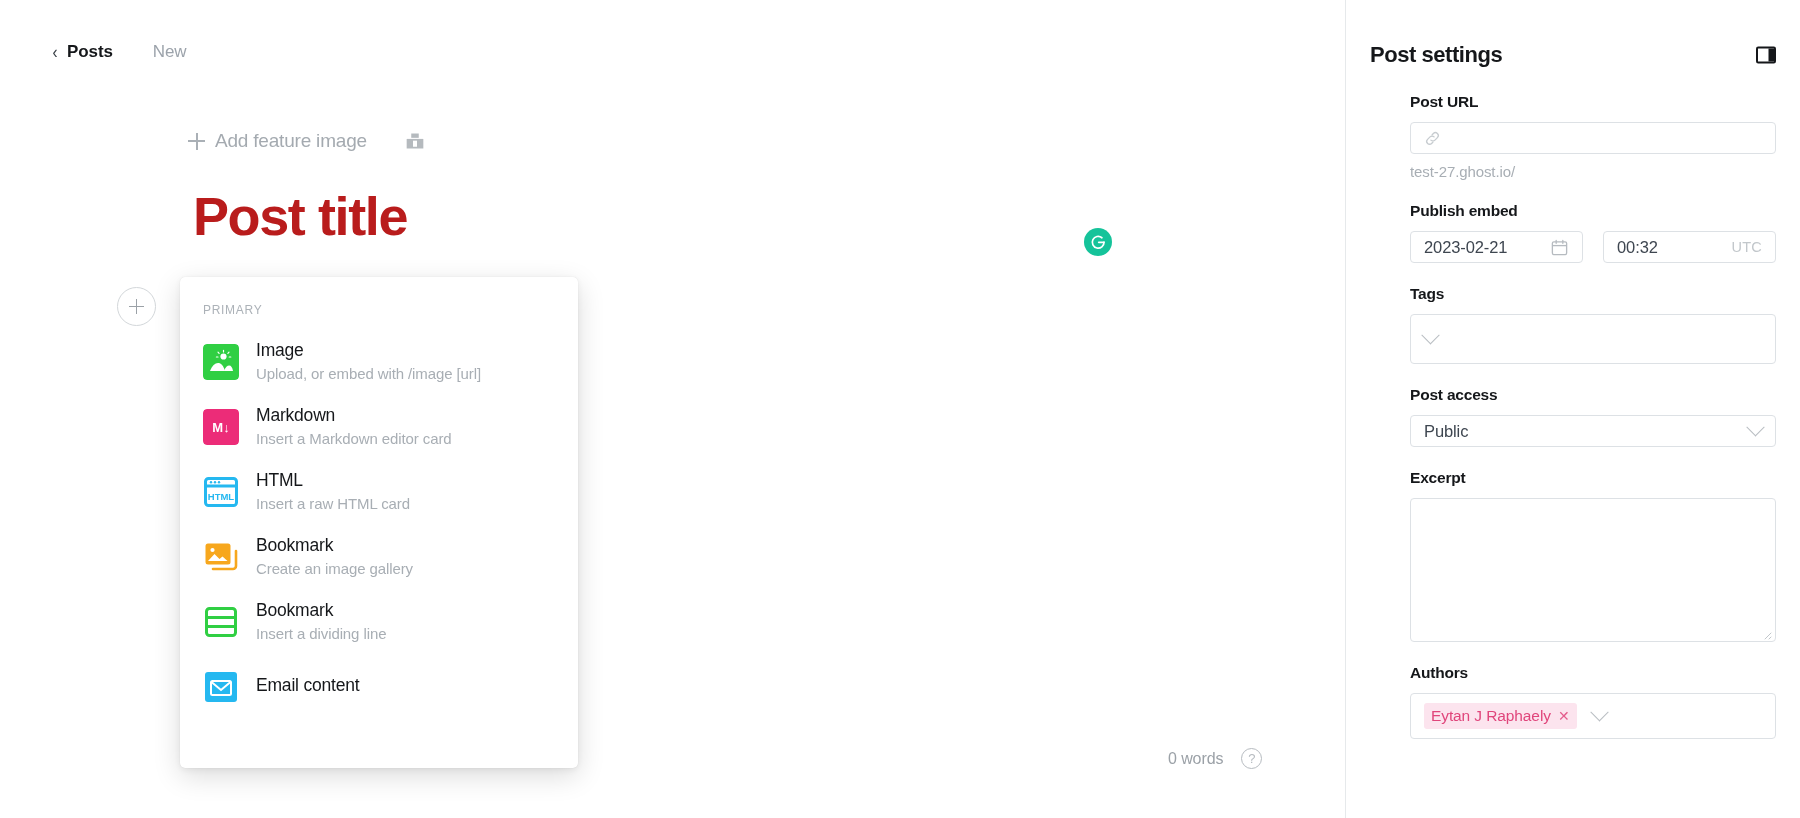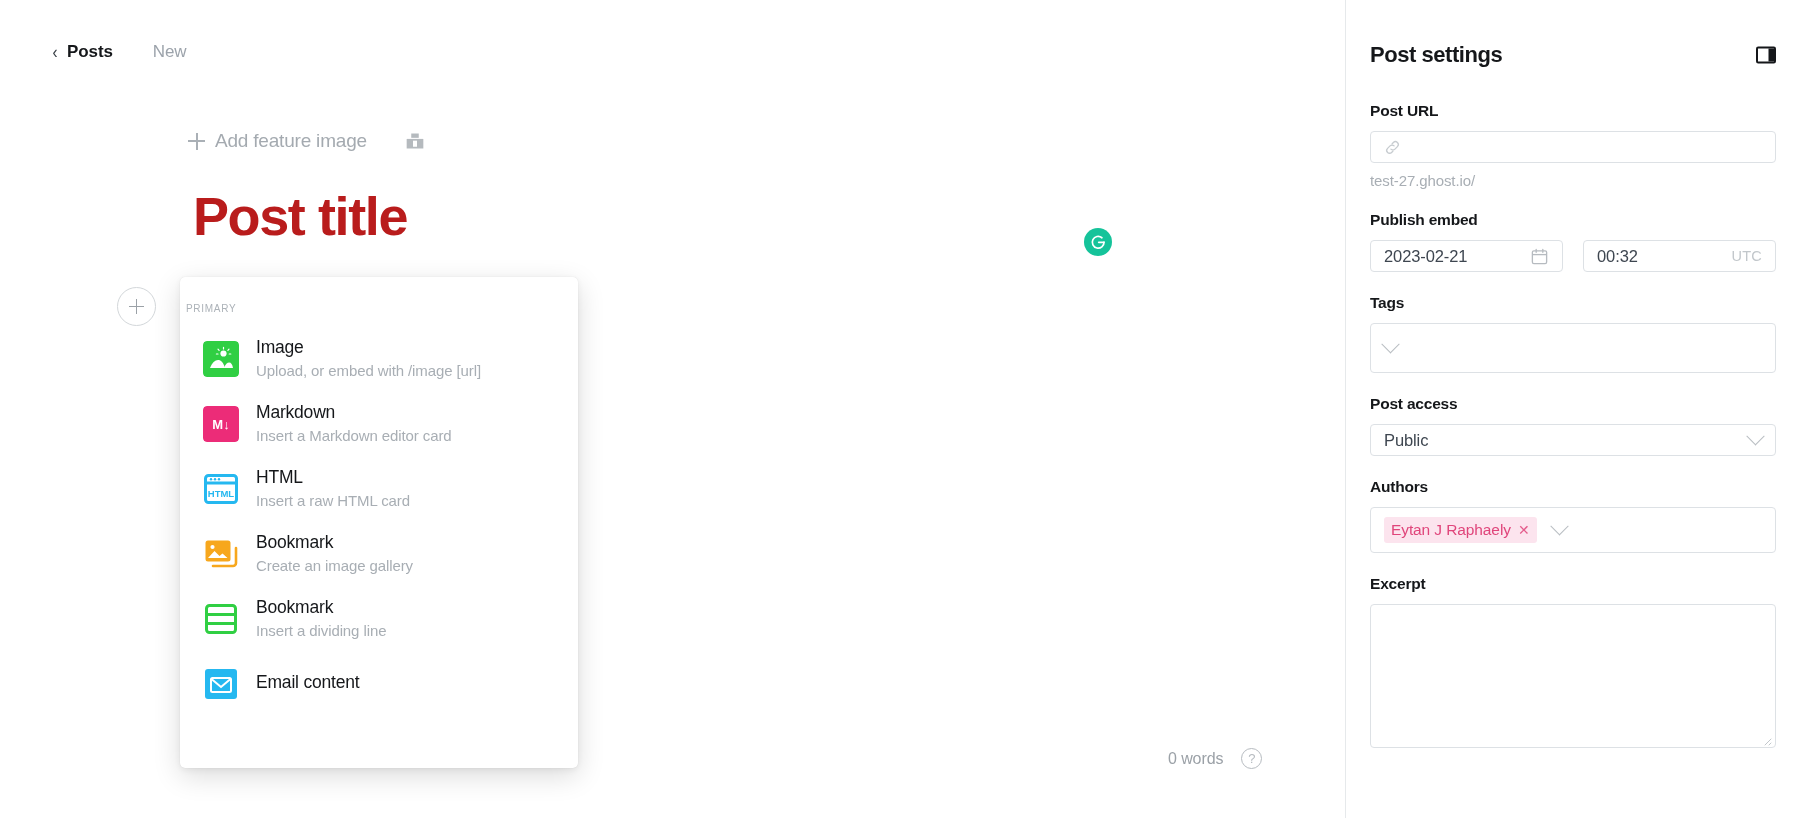--- a/index.html
+++ b/index.html
@@ -75,22 +75,22 @@
 
   
   .card-menu {
     position:absolute; left:180px; top:277px;
     width:398px; height:491px;
     background:#fff; border-radius:5px;
     box-shadow: 0 0 1px rgba(0,0,0,.12), 0 8px 28px rgba(0,0,0,.14), 0 2px 6px rgba(0,0,0,.06);
     overflow:hidden;
   }
   .cm-section {
-    font-size:10px; letter-spacing:0.7px; color:#acb2b8;
-    font-weight:400; padding:26px 0 12px 6px;
+    font-size:12px; letter-spacing:0.7px; color:#acb2b8;
+    font-weight:400; padding:26px 0 12px 23px;
     text-transform:uppercase;
   }
   .cm-item {
     display:flex; align-items:center; gap:17px;
     padding:7px 23px; cursor:pointer; height:65px;
   }
   .cm-ico { width:36px; height:36px; flex:0 0 36px; border-radius:4px; overflow:hidden; }
   .cm-ico svg { display:block; width:36px; height:36px; }
   .cm-text { display:flex; flex-direction:column; gap:2px; min-width:0; }
   .cm-title { font-size:17.5px; color:#15171a; letter-spacing:-0.2px; line-height:1.25; white-space:nowrap; }
@@ -110,27 +110,27 @@
 
   
   .sidebar {
     position:absolute; left:1345px; top:0;
     width:455px; height:818px;
     background:#fff; border-left:1px solid #e6e9eb;
     padding:0 24px; overflow:hidden;
   }
   .sb-head {
     display:flex; align-items:center; justify-content:space-between;
-    padding:42px 0 0 0; margin-bottom:34px;
+    padding:42px 0 0 0; margin-bottom:25px;
   }
   .sb-title { font-size:22px; font-weight:700; color:#15171a; letter-spacing:-0.45px; }
   .sb-toggle { width:20px; height:20px; cursor:pointer; }
   .sb-toggle svg { display:block; }
 
-  .fld { margin-bottom:22px; }
+  .fld { margin-bottom:22px;margin-left:40px; }
   .fld-label {
     font-size:15.5px; font-weight:700; color:#15171a;
     letter-spacing:-0.2px; margin-bottom:11px; display:block;
   }
   .inp {
     width:100%; height:32px; border:1px solid #dde1e5; border-radius:4px;
     background:#fff; display:flex; align-items:center; padding:0 13px;
     font-size:16.5px; color:#3e4650; letter-spacing:-0.1px;
   }
   .inp-ph { color:#c5cace; }
@@ -369,36 +369,36 @@
 
     <div class="fld">
       <label class="fld-label">Post access</label>
       <div class="inp">
         <span class="grow">Public</span>
         <span class="chev"></span>
       </div>
     </div>
 
     <div class="fld">
-      <label class="fld-label">Authors</label>
-      <div class="authors-box">
-        <span class="token">
-          <span>Eytan J Raphaely</span>
-          <span class="token-x">✕</span>
-        </span>
-        <span class="grow"></span>
-        <span class="chev"></span>
-      </div>
-    </div>
-
-    <div class="fld">
       <label class="fld-label">Excerpt</label>
       <div class="excerpt-box">
         <span class="resize-grip">
           <svg viewBox="0 0 12 12" width="12" height="12" aria-hidden="true">
             <path d="M11 5L5 11M11 9l-2 2" stroke="#c2c7cb" stroke-width="1" stroke-linecap="round"></path>
           </svg>
         </span>
       </div>
     </div>
 
+    <div class="fld">
+      <label class="fld-label">Authors</label>
+      <div class="authors-box">
+        <span class="token">
+          <span>Eytan J Raphaely</span>
+          <span class="token-x">✕</span>
+        </span>
+        <span class="grow"></span>
+        <span class="chev"></span>
+      </div>
+    </div>
+
   </div>
 </div>
 
 </body></html>

